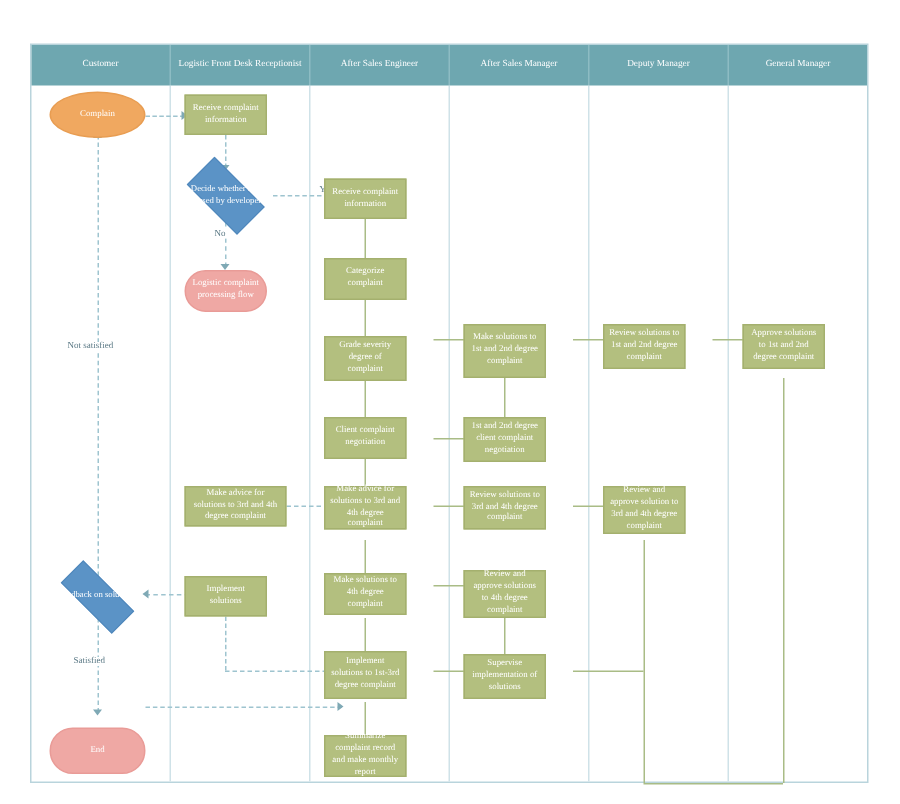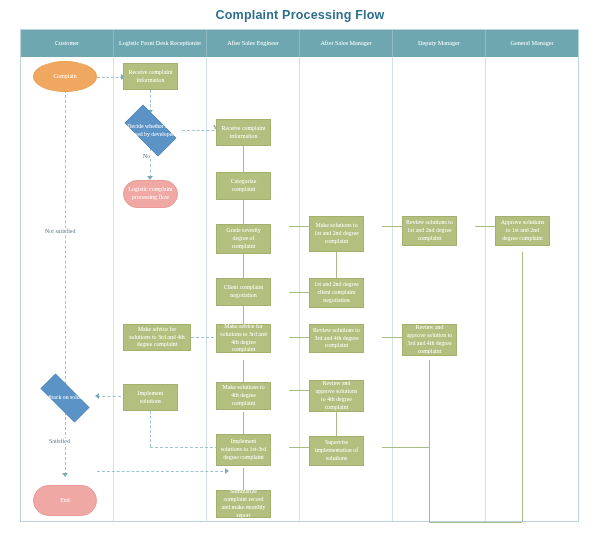--- a/index.html
+++ b/index.html
@@ -140,21 +140,20 @@
     line-height: 1.3;
     padding: 0 6px;
     z-index: 2;
   }
 </style>
 </head>
 <body>
 
 <div id="page">
 
-  <div id="title">Complaint Processing Flow</div>
 
   <div id="frame">
 
     <div id="header-band">
       <div class="lane-head" style="width:93px">Customer</div>
       <div class="lane-head" style="width:93px">Logistic Front Desk Receptionist</div>
       <div class="lane-head" style="width:93px">After Sales Engineer</div>
       <div class="lane-head" style="width:93px">After Sales Manager</div>
       <div class="lane-head" style="width:93px">Deputy Manager</div>
       <div class="lane-head" style="width:92px">General Manager</div>

